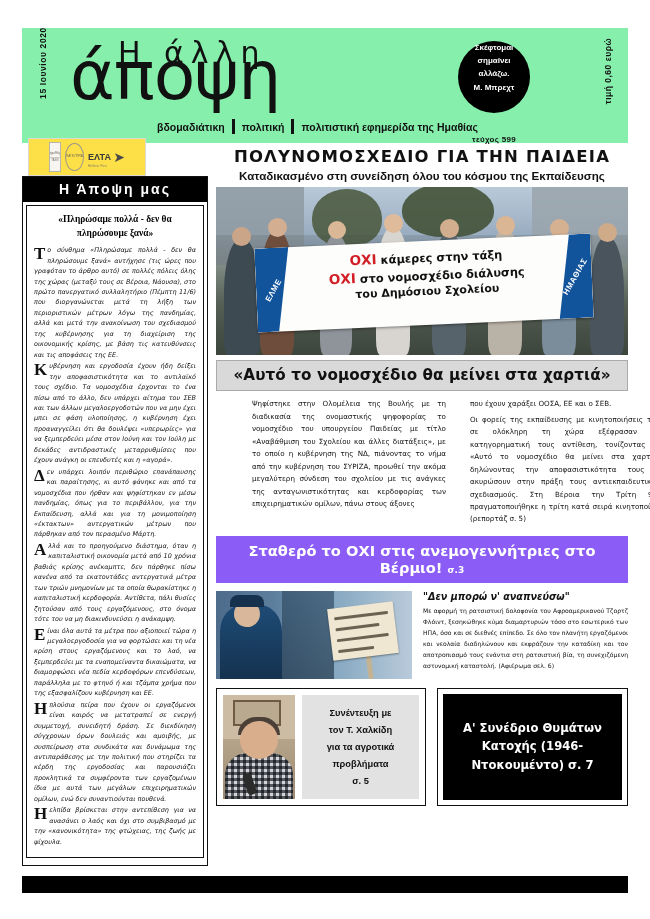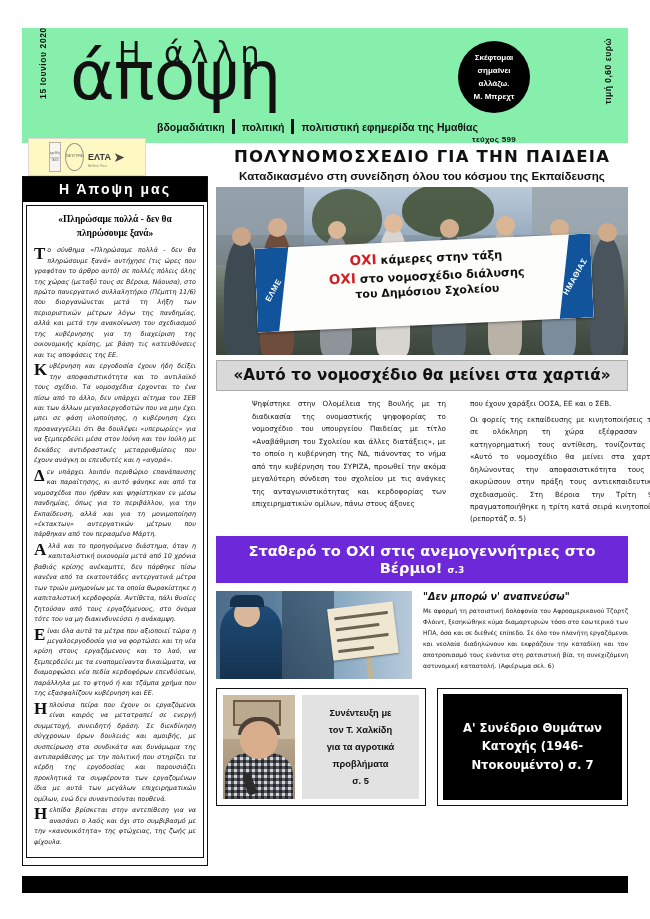--- a/index.html
+++ b/index.html
@@ -47,32 +47,32 @@
   #subtitle-row{
     position:absolute;left:128px;top:91px;
     font-size:10.5px;font-weight:bold;color:#111;
     display:flex;align-items:center;gap:0;
   }
   #subtitle-row span.word{padding:0 7px;}
   #subtitle-row span.bar{display:inline-block;width:3px;height:15px;background:#111;}
   #brecht-circle{
     position:absolute;left:436px;top:13px;width:72px;height:72px;
     border-radius:50%;background:#000;color:#fff;
-    display:flex;flex-direction:column;align-items:center;justify-content:center;
+    display:flex;flex-direction:column;align-items:center;
     font-size:8px;line-height:1.65;text-align:center;font-weight:bold;
   }
   #issue-no{
     position:absolute;left:436px;top:107px;width:72px;text-align:center;
     font-size:8px;font-weight:bold;color:#111;letter-spacing:.3px;
   }
 
   
   #stamp-strip{
     position:absolute;left:28px;top:138px;width:118px;height:38px;
-    background:#fef9c3;border:1px solid #ddd9d2;
+    background:#fde047;border:1px solid #ddd9d2;
     display:flex;align-items:center;gap:4px;padding:0 20px;box-sizing:border-box;
   }
   .stamp-box{
     width:30px;height:28px;border:1px solid #b9b4ab;background:#f7f5f1;
     display:flex;flex-direction:column;align-items:center;justify-content:center;
     font-size:2.6px;color:#6a655c;line-height:1.5;overflow:hidden;text-align:center;
   }
   .stamp-box .rule{width:22px;height:1px;background:#cfcac1;margin:1px 0;}
   .stamp-circ{
     width:26px;height:26px;border-radius:50%;border:1px solid #9c968c;
@@ -179,21 +179,21 @@
   }
   #art-cols .col{flex:1;}
   .art-p{
     font-size:7.15px;line-height:1.74;color:#111;text-align:justify;
     margin:0 0 3px 0;font-family:"DejaVu Sans",sans-serif;
   }
 
   
   #wind-bar{
     margin-top:7px;width:412px;box-sizing:border-box;
-    background:#6d28d9;color:#fff;text-align:center;
+    background:#8b5cf6;color:#fff;text-align:center;
     padding:6px 0 7px;
     font-size:14.6px;font-weight:bold;
     font-family:"DejaVu Sans",sans-serif;
   }
   #wind-bar .pageref{font-size:9px;font-weight:bold;}
 
   
   #floyd-row{margin-top:8px;display:flex;gap:11px;width:412px;}
   #floyd-photo{
     width:196px;height:88px;flex:none;position:relative;overflow:hidden;

